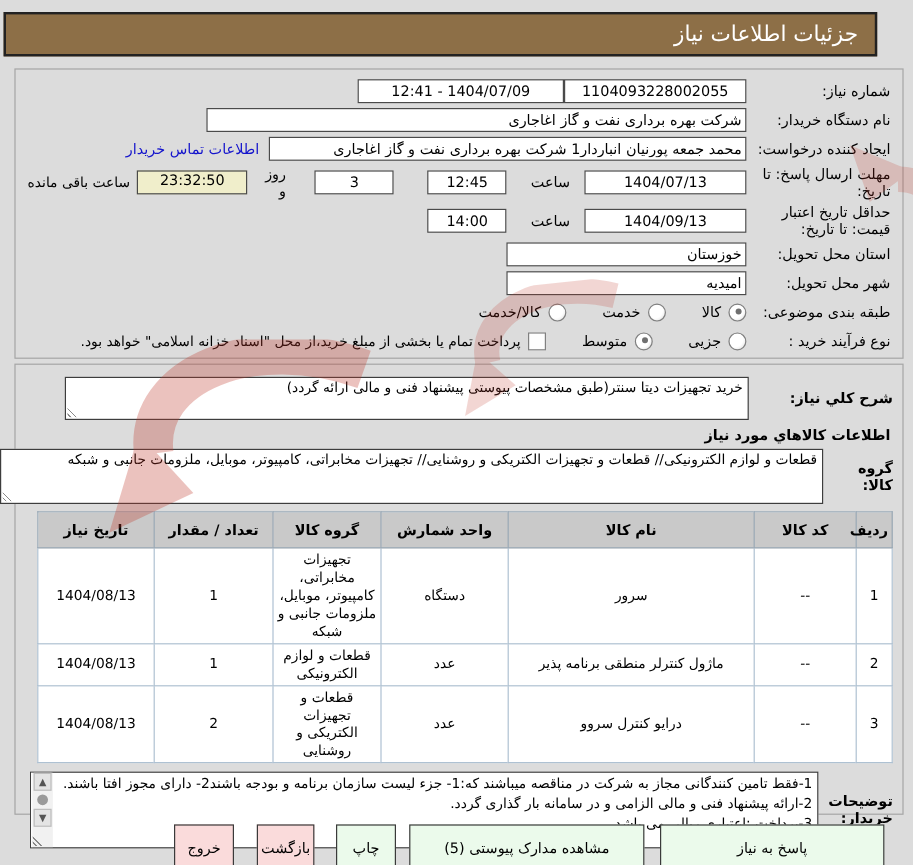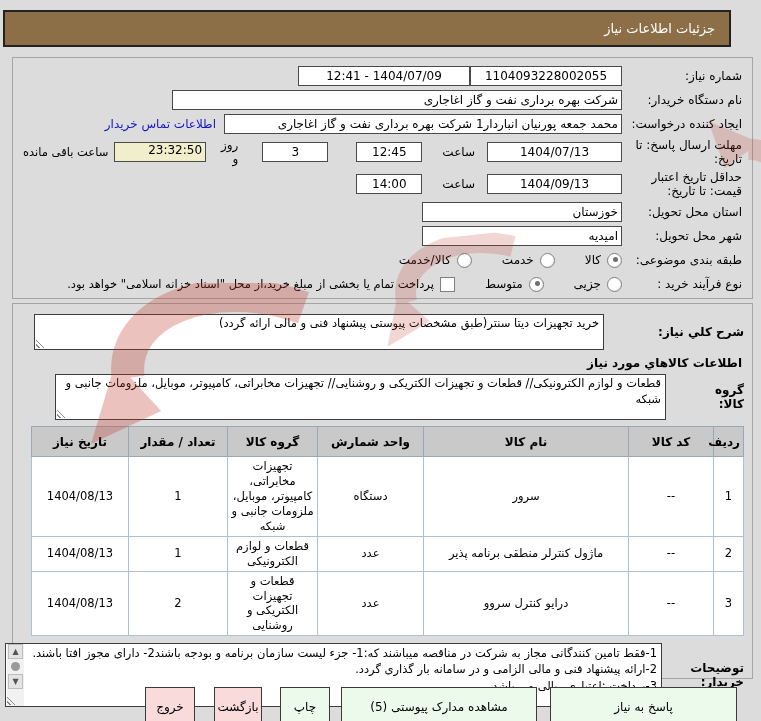--- a/index.html
+++ b/index.html
@@ -7,44 +7,44 @@
     width:761px;height:721px;background:#dcdcdc;
     font-family:"DejaVu Sans","Liberation Sans",sans-serif;
     font-size:12px;color:#000;direction:rtl;position:relative;overflow:hidden;
   }
   .page{position:relative;width:761px;height:721px;overflow:hidden;}
 
   
   .header-bar{
     position:absolute;top:10px;left:3px;right:30px;height:37px;box-sizing:border-box;
     background:#8d6f47;border:2px solid #222;color:#fff;
-    display:flex;align-items:center;padding:0 14px;font-size:13px;
+    display:flex;align-items:center;padding:0 14px;font-size:18px;
   }
 
   
   .panel{box-sizing:border-box;border:1px solid #a5a5a5;background:#dcdcdc;}
   .panel1{position:absolute;top:57px;right:8px;left:12px;height:242px;padding:5px 8px;}
   .panel2{position:absolute;top:303px;right:8px;left:12px;height:376px;padding:4px 6px;}
 
   .form-row{display:flex;align-items:center;margin:2px 2px;}
   .lbl{flex:0 0 120px;line-height:1.2;}
-  .lbl-bold{font-weight:bold;margin-left:20px;}
+  .lbl-bold{font-weight:bold;}
   .lbl-narrow{flex:0 0 58px;}
   .lbl2{flex:0 0 142px;margin-right:88px;}
   .h24{min-height:22px;} .h30{min-height:30px;}
 
   .inp{
     box-sizing:border-box;height:20px;background:#fff;border:1px solid #4a4a4a;
     font-family:"DejaVu Sans","Liberation Sans",sans-serif;font-size:12px;
     padding:0 3px;direction:rtl;color:#000;
   }
   .center{text-align:center;}
   .w150{width:152px;} .w170{width:172px;} .w450{width:450px;} .w398{width:398px;}
   .w135{width:135px;} .w65{width:66px;} .w200{width:200px;}
-  .countdown{background:#f0eecb;width:94px;text-align:right;}
+  .countdown{background:#f0eecb;width:94px;text-align:center;}
   .g6{margin-right:6px;} .g8{margin-right:24px;} .g12{margin-right:12px;} .g20{margin-right:20px;} .g28{margin-right:28px;}
   .link{color:#1414cc;margin-right:8px;cursor:pointer;white-space:nowrap;}
   .smalltxt{font-size:11.5px;white-space:nowrap;}
 
   
   .optwrap{display:flex;align-items:center;}
   .opt{display:flex;align-items:center;margin-left:30px;}
   .radio{
     width:13px;height:13px;border:1px solid #808080;border-radius:50%;
     background:radial-gradient(circle at 35% 35%,#fff 55%,#d8d8d8);
@@ -62,21 +62,21 @@
   .ta{
     box-sizing:border-box;background:#fff;border:1px solid #3d3d3d;
     font-size:11.5px;line-height:1.35;padding:1px 4px;overflow:hidden;white-space:pre-line;
   }
   .grip{
     position:absolute;left:2px;bottom:2px;width:10px;height:10px;
     background:repeating-linear-gradient(45deg,transparent 0 2px,#8a8a8a 2px 3px);
     clip-path:polygon(0 0,0 100%,100% 100%);
   }
   .desc-ta{width:570px;height:36px;}
-  .group-ta{width:611px;height:46px;text-align:right;}
+  .group-ta{width:686px;height:46px;text-align:right;}
   .notes-outer{box-sizing:border-box;width:657px;height:64px;background:#fff;border:1px solid #3d3d3d;display:flex;position:relative;}
   .notes-text{flex:1;font-size:11.5px;line-height:1.4;padding:1px 4px;white-space:pre-line;overflow:hidden;}
   .fake-scroll{flex:0 0 17px;background:#f1f1f1;border-left:1px solid #fff;display:flex;flex-direction:column;align-items:center;}
   .sc-btn{width:15px;height:15px;background:#e4e4e4;border:1px solid #bdbdbd;box-sizing:border-box;font-size:8px;line-height:13px;text-align:center;color:#555;}
   .sc-thumb{width:9px;height:9px;border-radius:50%;background:#9a9a9a;margin:3px 0;}
 
   .section-title{font-weight:bold;margin:6px 4px 4px;}
 
   
   .items-table{border-collapse:collapse;margin:6px 2px 0 6px;width:712px;table-layout:fixed;background:#fff;}

